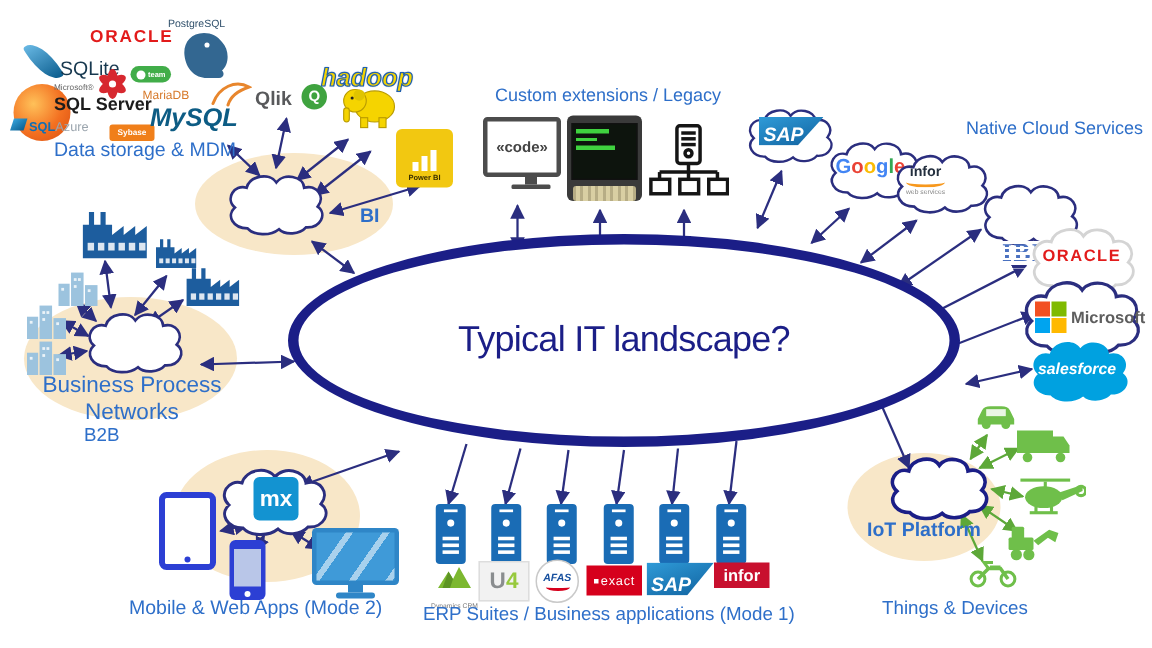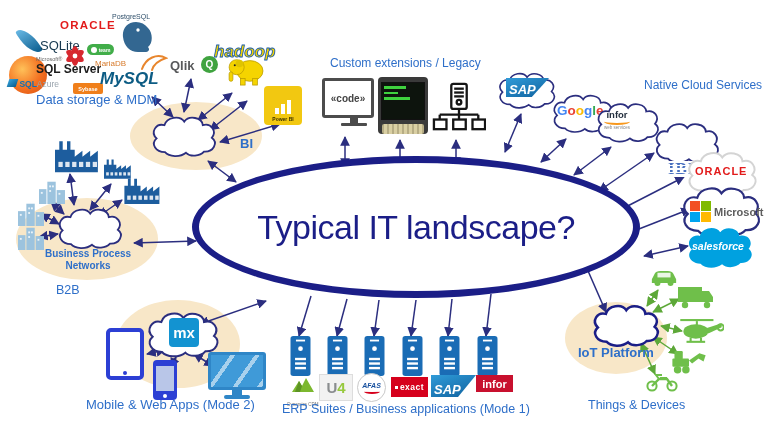--- a/index.html
+++ b/index.html
@@ -7,21 +7,21 @@
          font-family:"Liberation Sans",sans-serif;}
   .abs{position:absolute;}
   .lbl{color:#2e6fc9;}
   .blob{background:#f8e7c8;border-radius:50%;z-index:0;}
   svg.lay{position:absolute;left:0;top:0;z-index:2;}
   .icon{z-index:3;}
   .cloudwrap{z-index:3;}
   .cloud-use{fill:#fff;stroke:#2b2e7f;stroke-width:3;}
   #ellipse{z-index:4;background:#fff;border:7px solid #1b1e87;border-radius:50%;
            display:flex;align-items:center;justify-content:center;}
-  #ellipse .t{color:#1b1e87;font-size:34px;letter-spacing:-0.5px;}
+  #ellipse .t{color:#1b1e87;font-size:24px;letter-spacing:-0.5px;}
   .g1{color:#4285F4}.g2{color:#EA4335}.g3{color:#FBBC05}.g4{color:#4285F4}.g5{color:#34A853}.g6{color:#EA4335}
   .ibm{font-family:"Liberation Serif",serif;font-weight:bold;color:#4a71c0;font-size:17px;
        letter-spacing:1px;position:relative;display:inline-block;}
   .ibm::after{content:"";position:absolute;inset:0;
        background:repeating-linear-gradient(180deg,transparent 0 2px,#fff 2px 3.6px);}
   .mssq{display:grid;grid-template-columns:10px 10px;grid-gap:1px;}
   .mssq i{width:10px;height:10px;display:block;}
   .sapshape{background:linear-gradient(160deg,#2f9bd8,#10619e);
        clip-path:polygon(0 0,100% 0,60% 100%,0 100%);
        color:#fff;font-weight:bold;font-style:italic;display:flex;align-items:flex-end;}
@@ -369,21 +369,21 @@
     </svg>
   <svg class="abs icon" style="left:17px;top:200px;width:28px;height:26px;">
       <use href="#bld" fill="#9cc3de"></use>
     </svg>
   <svg class="abs icon" style="left:17px;top:224px;width:28px;height:26px;">
       <use href="#bld" fill="#9cc3de"></use>
     </svg>
   <svg class="abs cloudwrap" style="left:53px;top:204px;width:72px;height:48px;">
       <use href="#cloud" class="cloud-use"></use>
     </svg>
-  <div class="abs lbl icon" style="left:28px;top:248px;width:120px;text-align:center;font-size:10px;font-weight:bold;line-height:1.2;">
+  <div class="abs lbl icon" style="left:28px;top:248px;width:120px;text-align:center;font-size:15px;font-weight:normal;line-height:1.2;">
     <div>Business Process</div>
     <div>Networks</div>
   </div>
   <span class="abs lbl icon" style="left:56px;top:283px;font-size:12.5px;">B2B</span>
 
   
   <svg class="abs cloudwrap" style="left:142px;top:306px;width:80px;height:56px;">
       <use href="#cloud" class="cloud-use"></use>
     </svg>
   <div class="abs icon" style="left:169px;top:318px;width:30px;height:29px;background:#1393d1;border-radius:4px;
@@ -439,21 +439,21 @@
       <span style="color:#97c93d;">4</span>
   </div>
   <div class="abs icon" style="left:357px;top:373px;width:27px;height:27px;border-radius:50%;background:#fff;border:1.5px solid #c9c9c9;
               display:flex;flex-direction:column;align-items:center;justify-content:center;">
     <span style="font-size:7px;font-weight:bold;font-style:italic;color:#164f9e;">AFAS</span>
     <span style="width:16px;height:3px;border-bottom:2px solid #d6001c;border-radius:0 0 60% 60%;"></span>
   </div>
   <div class="abs icon" style="left:391px;top:377px;width:37px;height:20px;background:#d6001c;
               display:flex;align-items:center;justify-content:center;gap:2px;">
     <span style="width:3px;height:3px;background:#fff;display:block;"></span>
-    <span style="color:#fff;font-size:8.5px;font-weight:bold;letter-spacing:0.5px;">exact</span>
+    <span style="color:#fff;font-size:8.5px;font-weight:normal;letter-spacing:0.5px;">exact</span>
   </div>
   <div class="abs icon sapshape" style="left:431px;top:375px;width:42px;height:22px;font-size:13px;padding-left:3px;">
     <span>SAP</span>
   </div>
   <div class="abs icon" style="left:476px;top:375px;width:37px;height:17px;background:#c8102e;
               display:flex;align-items:center;justify-content:center;">
     <span style="color:#fff;font-size:11px;font-weight:bold;">infor</span>
   </div>
   <span class="abs lbl icon srvlbl" style="left:282px;top:402px;">ERP Suites / Business applications (Mode 1)</span>
 

